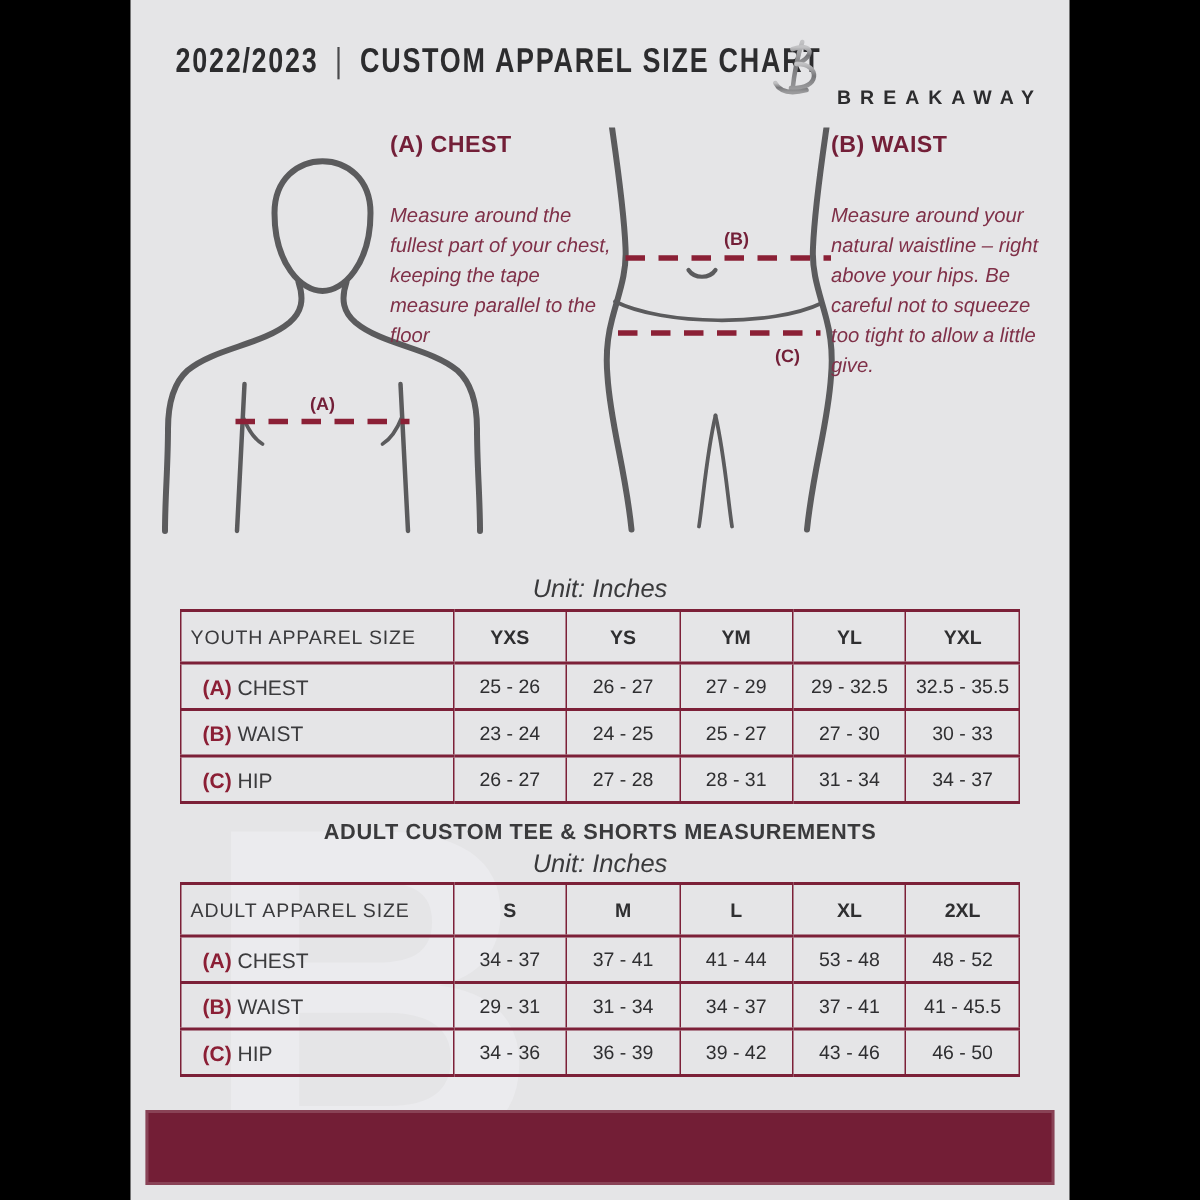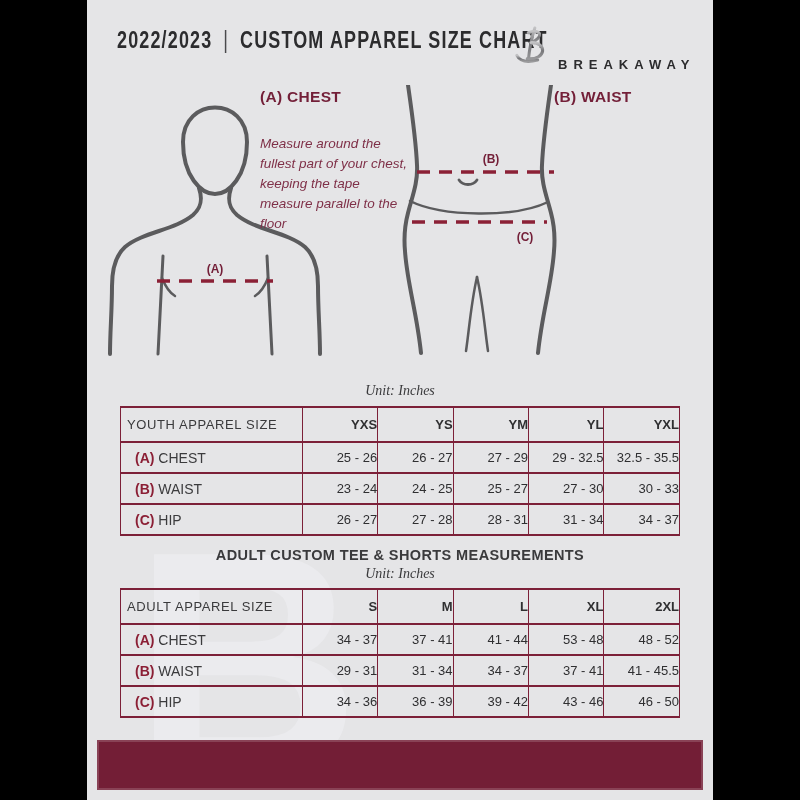--- a/index.html
+++ b/index.html
@@ -17,26 +17,26 @@
 
   
   .diagram { position:absolute; z-index:1; }
   .ins { position:absolute; z-index:2; color:#7f3048; }
   .ins-h { font-weight:700; font-size:15.5px; color:#731f38; letter-spacing:.3px; margin-bottom:9px; }
   .ins-b { font-style:italic; font-size:13.5px; line-height:1.48; white-space:pre-line;margin-top:28px; }
 
   
   .sec-title { position:absolute; left:0; width:626px; text-align:center; font-weight:700; font-size:14.5px;
                letter-spacing:.4px; color:#3a3a3c; z-index:2; }
-  .unit { position:absolute; left:0; width:626px; text-align:center; font-style:italic; font-size:14px;
-          color:#3a3a3c; z-index:2;font-family:Liberation Serif, serif; }
+  .unit { position:absolute; left:0; width:626px; text-align:center; font-style:italic; font-size:17px;
+          color:#3a3a3c; z-index:2; }
   .tbl-wrap { position:absolute; left:33px; width:560px; z-index:2; }
   table { border-collapse:collapse; width:100%; table-layout:fixed; }
   th, td { border:1.3px solid #7c2038; border-top-width:2.2px; border-bottom-width:2.2px;
-           text-align:right; font-size:13px; color:#2f2f31; }
+           text-align:center; font-size:13px; color:#2f2f31; }
   thead tr { height:35px; }
   tbody tr { height:31px; }
   th.lblcell { text-align:left; padding-left:6px; font-weight:400; font-size:13px; letter-spacing:.6px; color:#3a3a3c; }
   th.szcell { font-weight:700; }
   td.lblcell { text-align:left; padding-left:14px; font-size:14px; color:#3b3b3d; }
   .pfx { font-weight:700; color:#8b1f35; }
 
   
   .wm { position:absolute; left:46px; top:536px; font-size:315px; line-height:.8; font-weight:700;
         color:#ebebee; z-index:0; user-select:none; }
@@ -103,20 +103,21 @@
       <text x="104" y="78" text-anchor="middle" font-size="12" font-weight="bold" fill="#731f38">(B)</text>
       <text x="138" y="156" text-anchor="middle" font-size="12" font-weight="bold" fill="#731f38">(C)</text>
     </svg>
 
     <div class="ins" style="left:173px; top:88px; width:152px;">
       <div class="ins-h">(A) CHEST</div>
       <div class="ins-b">Measure around the fullest part of your chest, keeping the tape measure parallel to the floor</div>
     </div>
     <div class="ins" style="left:467px; top:88px; width:152px;">
       <div class="ins-h">(B) WAIST</div>
+      <div class="ins-b">Measure around your natural waistline – right above your hips. Be careful not to squeeze too tight to allow a little give.</div>
     </div>
 
     <div class="unit" style="top:383px;">Unit: Inches</div>
     <div class="tbl-wrap" style="top:406px;">
       <table>
         <colgroup>
             <col style="width:32.5%">
             <col>
             <col>
             <col>

